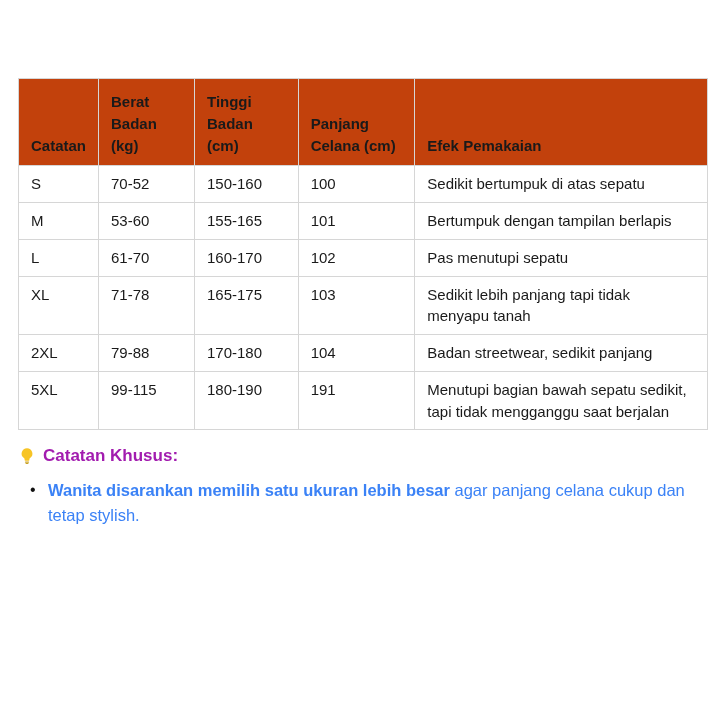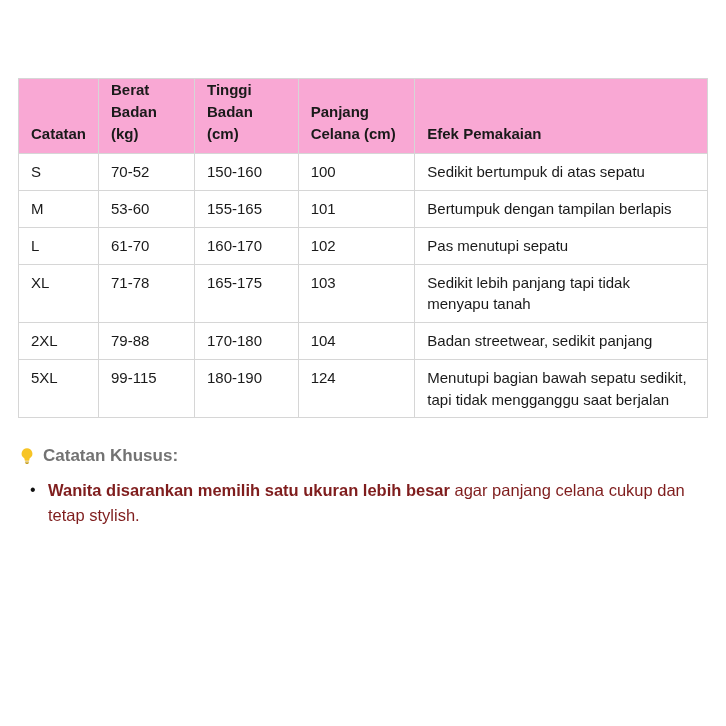--- a/index.html
+++ b/index.html
@@ -33,62 +33,62 @@
   table.size-chart th,
   table.size-chart td {
     border: 1px solid #d6d6d6;
     text-align: left;
     padding: 7px 12px;
     line-height: 1.45;
   }
   table.size-chart th {
     font-weight: bold;
     vertical-align: bottom;
-    padding-top: 0;
+    padding-top: 12px;
     padding-bottom: 9px;
-    background: #f9a8d4;
+    background: #c2410c;
   }
   table.size-chart td {
     vertical-align: top;
     font-weight: normal;
   }
   .notes {
     position: absolute;
     left: 18px;
     top: 446px;
     width: 692px;
   }
   .notes-title-row {
     display: flex;
     align-items: center;
     gap: 7px;
     margin-bottom: 12px;
   }
   .notes-title {
     font-weight: bold;
     font-size: 17px;
-    color: #737373;
+    color: #a21caf;
   }
   .bulb {
     width: 18px;
     height: 18px;
     display: inline-block;
     flex: 0 0 auto;
   }
   ul.note-list {
     margin: 0;
     padding-left: 30px;
     list-style: none;
   }
   ul.note-list li {
     position: relative;
     font-size: 16.5px;
     line-height: 1.5;
     margin-bottom: 16px;
-    color: #7f1d1d;
+    color: #3b82f6;
   }
   ul.note-list li::before {
     content: "•";
     position: absolute;
     left: -18px;
     top: 0;
     font-size: 16px;
     color: #111111;
   }
   .b { font-weight: bold; }
@@ -149,21 +149,21 @@
           <td>2XL</td>
           <td>79-88</td>
           <td>170-180</td>
           <td>104</td>
           <td>Badan streetwear, sedikit panjang</td>
         </tr>
         <tr>
           <td>5XL</td>
           <td>99-115</td>
           <td>180-190</td>
-          <td>124</td>
+          <td>191</td>
           <td>Menutupi bagian bawah sepatu sedikit, tapi tidak mengganggu saat berjalan</td>
         </tr>
       </tbody>
     </table>
   </div>
 
   <div class="notes">
     <div class="notes-title-row">
       <span class="bulb">
         <svg viewBox="0 0 24 24" width="18" height="18" aria-hidden="true">

